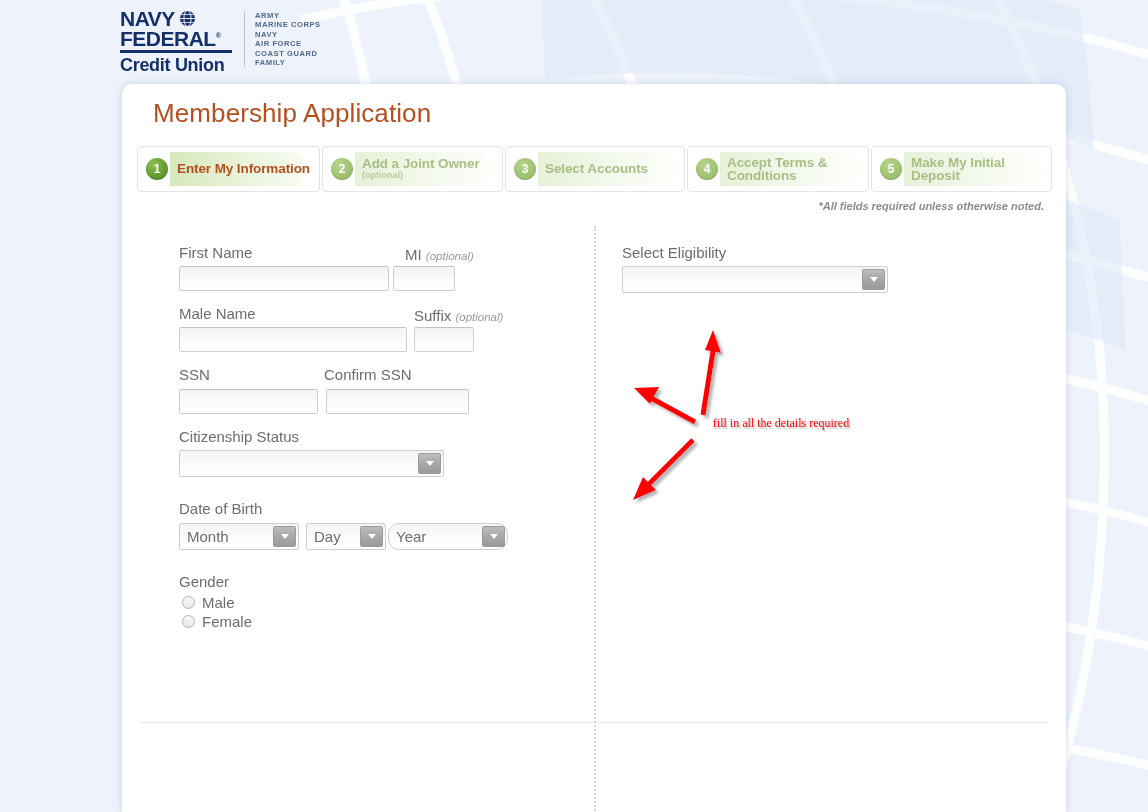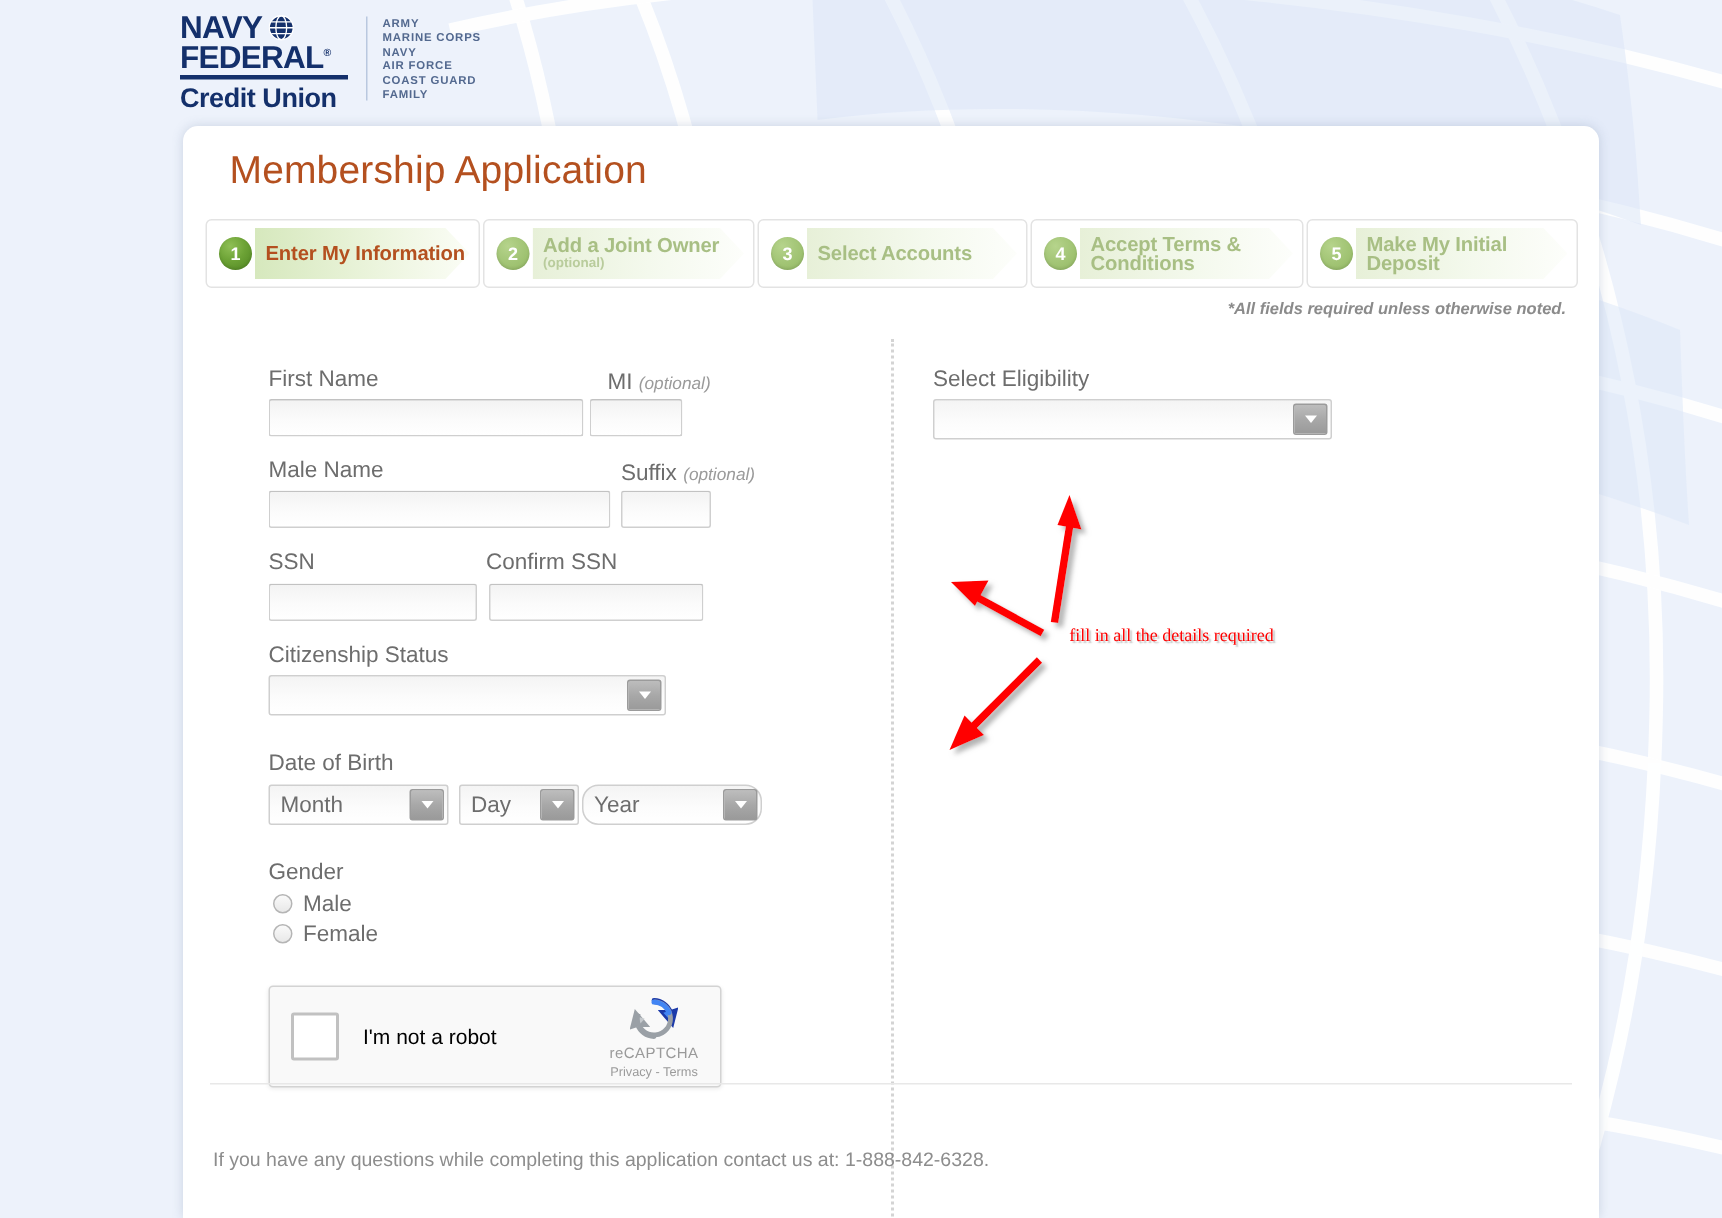--- a/index.html
+++ b/index.html
@@ -544,52 +544,32 @@
         <span class="circle"></span>
         <span class="rl">Male</span>
       </label>
       <label class="radio">
         <span class="circle"></span>
         <span class="rl">Female</span>
       </label>
     </div>
   </div>
 
-  <div class="recaptcha" style="left:57px; top:573px;">
-    <div class="rc-box"></div>
-    <div class="rc-text">I'm not a robot</div>
-    <div class="rc-brand">
-      <svg width="32" height="32" viewBox="0 0 32 32">
-        <path d="M16,4 A12,12 0 0,1 27,12 L22,12 L28,19 L30,11 L27,12" fill="none" stroke="#1c3aa9" stroke-width="3.2" stroke-linecap="round"></path>
-        <path d="M27.5,10.5 L22.2,12.2 L27.2,17.6 Z" fill="#4285f4"></path>
-        <path d="M16,28 A12,12 0 0,1 5,20 L10,20 L4,13 L2,21 L5,20" fill="none" stroke="#9aa0a6" stroke-width="3.2" stroke-linecap="round"></path>
-        <path d="M4.5,13.5 L9.8,11.8 L4.8,6.4 Z" fill="#c5c9cd" transform="translate(0,14) scale(1,-1) translate(0,-14)"></path>
-        <circle cx="16" cy="16" r="11" fill="none" stroke="#9aa0a6" stroke-width="3.2" stroke-dasharray="30 14" transform="rotate(40 16 16)"></circle>
-        <path d="M16,5 A11,11 0 0,1 26,12" fill="none" stroke="#4285f4" stroke-width="3.4" stroke-linecap="round"></path>
-      </svg>
-      <div class="rc-name">reCAPTCHA</div>
-      <div class="rc-links">Privacy - Terms</div>
-    </div>
-  </div>
 
   <div class="right-col">
     <div class="lbl" style="left:0px; top:160px;">Select Eligibility</div>
     <div class="sel" style="left:0px; top:182px; width:266px;">
       <span class="seltext"></span>
       <span class="arrow">
           <i></i>
         </span>
     </div>
   </div>
 
   <div class="footer-sep"></div>
-  <div class="footer">
-    <div class="footer-note">If you have any questions while completing this application contact us at: 1-888-842-6328.</div>
-
-  </div>
 </div>
 
 <div class="annotation">
   <svg width="1148" height="812">
     <defs>
       <filter id="shadow" x="-30%" y="-30%" width="180%" height="180%">
         <feDropShadow dx="3" dy="3" stdDeviation="1.6" flood-color="#9a9a9a" flood-opacity="0.75"></feDropShadow>
       </filter>
     </defs>
     <g filter="url(#shadow)" stroke="#ff0000" stroke-width="5" fill="#ff0000">

